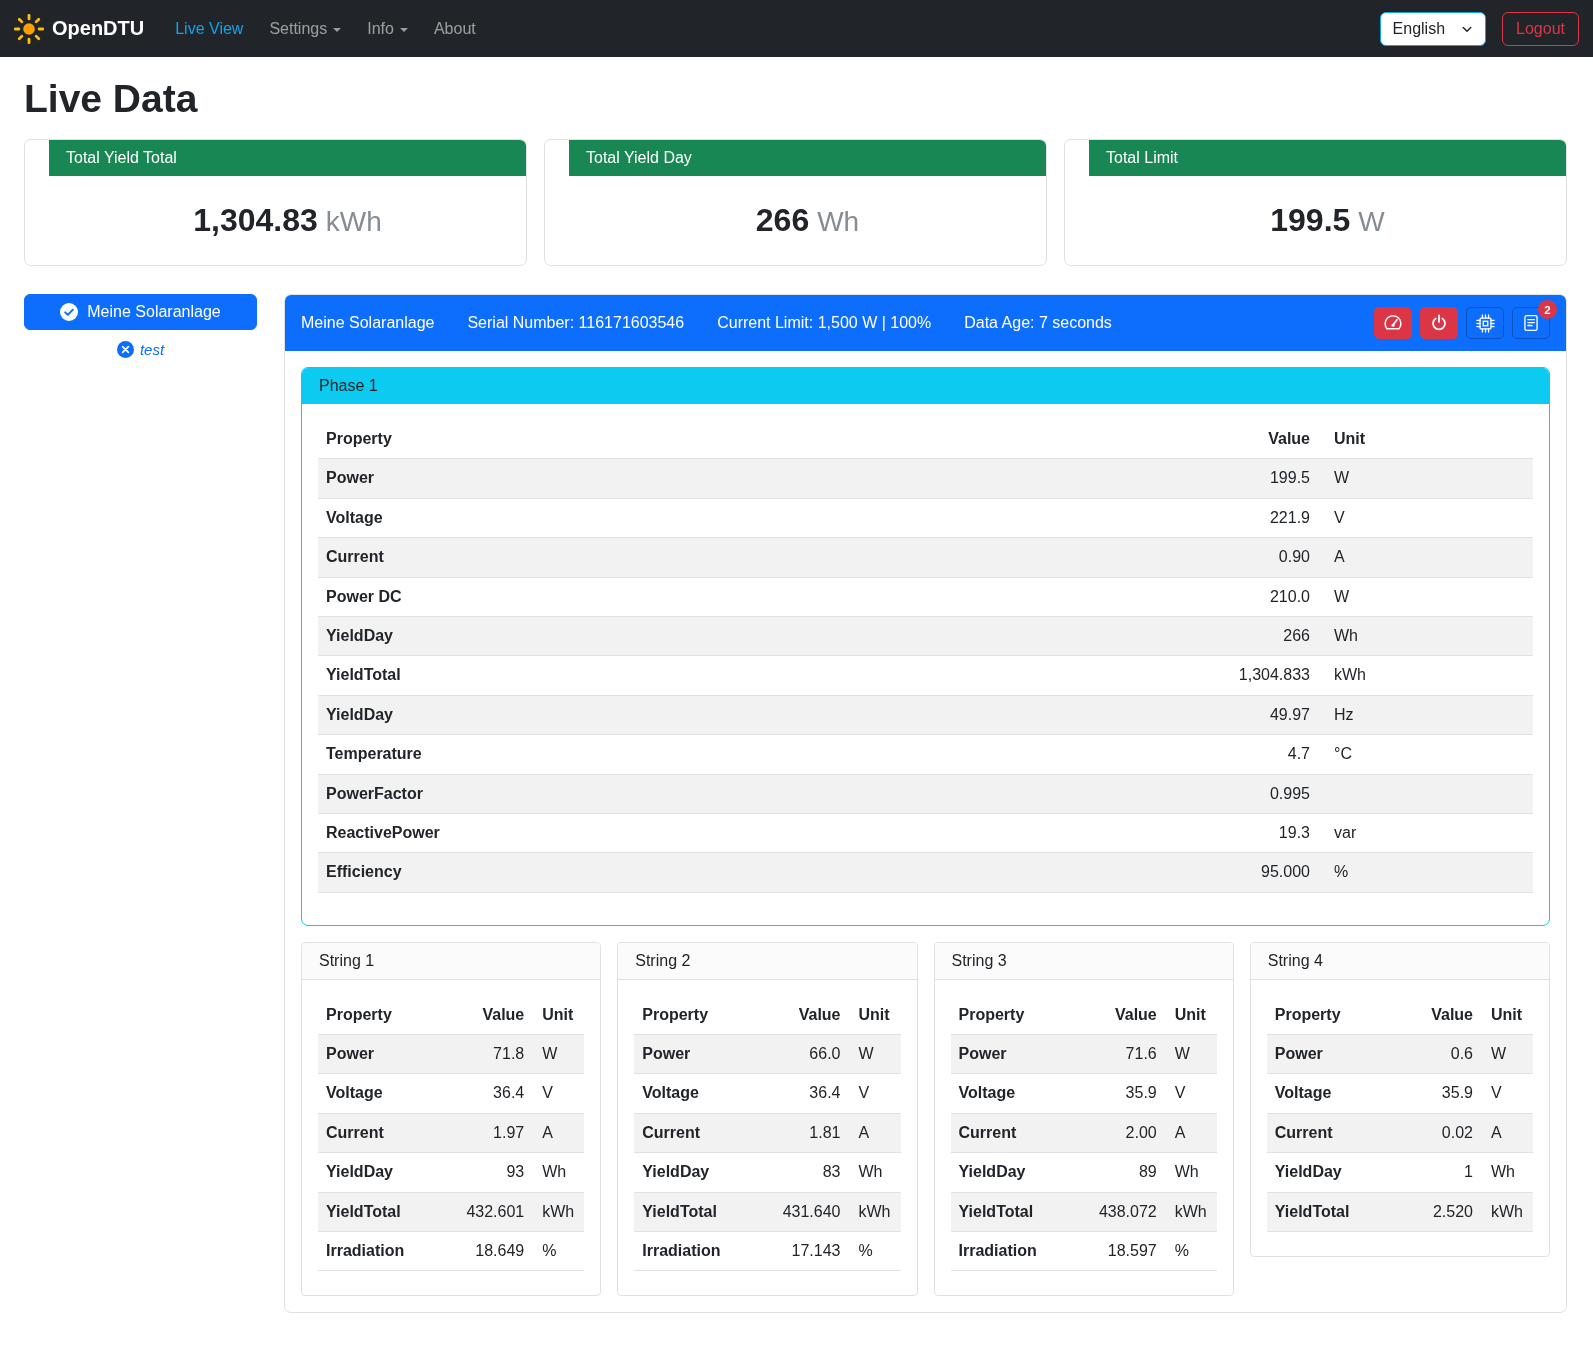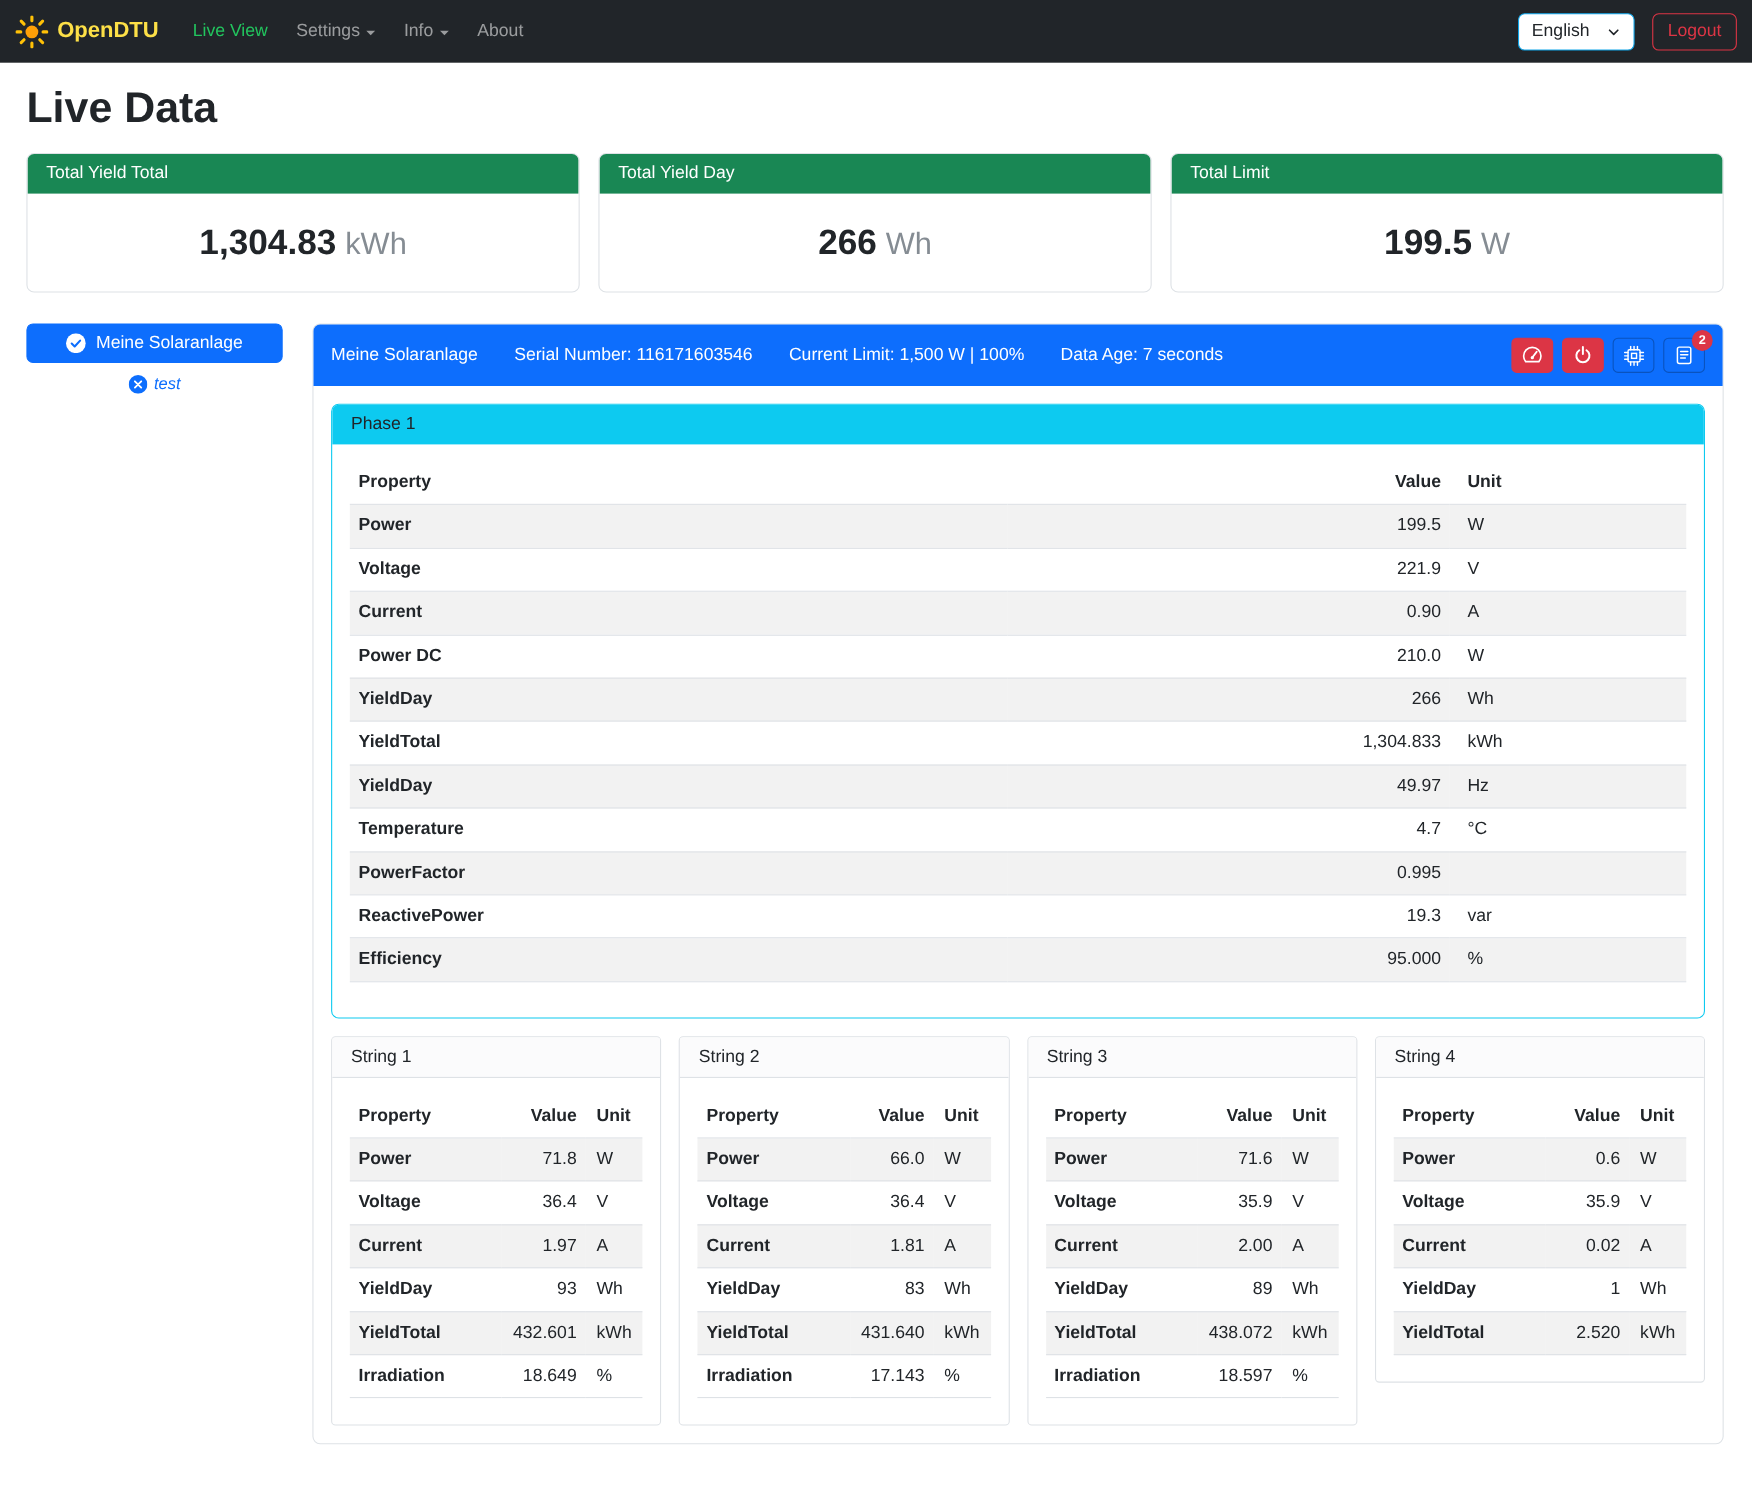--- a/index.html
+++ b/index.html
@@ -17,37 +17,37 @@
     background: #212529;
     height: 57px;
     display: flex;
     align-items: center;
     padding: 0 14px;
   }
   .brand {
     display: flex;
     align-items: center;
     gap: 8px;
-    color: #fde047;
+    color: #ffffff;
     font-size: 20px;
     font-weight: 700;
     margin-right: 18px;
     cursor: pointer;
   }
   .nav-links { display: flex; align-items: center; }
   .nav-link {
     color: rgba(255,255,255,.55);
     padding: 8px 13px;
     cursor: pointer;
     display: flex;
     align-items: center;
     gap: 6px;
     text-decoration: none;
   }
-  .nav-link.active { color: #22c55e; }
+  .nav-link.active { color: #0ea5e9; }
   .caret {
     display: inline-block;
     border-top: 4px solid;
     border-right: 4px solid transparent;
     border-left: 4px solid transparent;
     margin-top: 2px;
   }
   .nav-right { margin-left: auto; display: flex; align-items: center; gap: 16px; }
   .lang-select {
     background: #fff;
@@ -81,20 +81,21 @@
   }
 
   
   .summary-row { display: flex; gap: 17px; margin-bottom: 28px; }
   .summary-card {
     flex: 1;
     border: 1px solid #dee2e6;
     border-radius: 7px;
     overflow: hidden;
     background: #fff;
+    padding-left: 24px;
   }
   .summary-card-header {
     background: #198754;
     color: #fff;
     padding: 9px 17px;
     font-size: 16px;
   }
   .summary-card-body {
     padding: 26px 16px;
     text-align: center;

